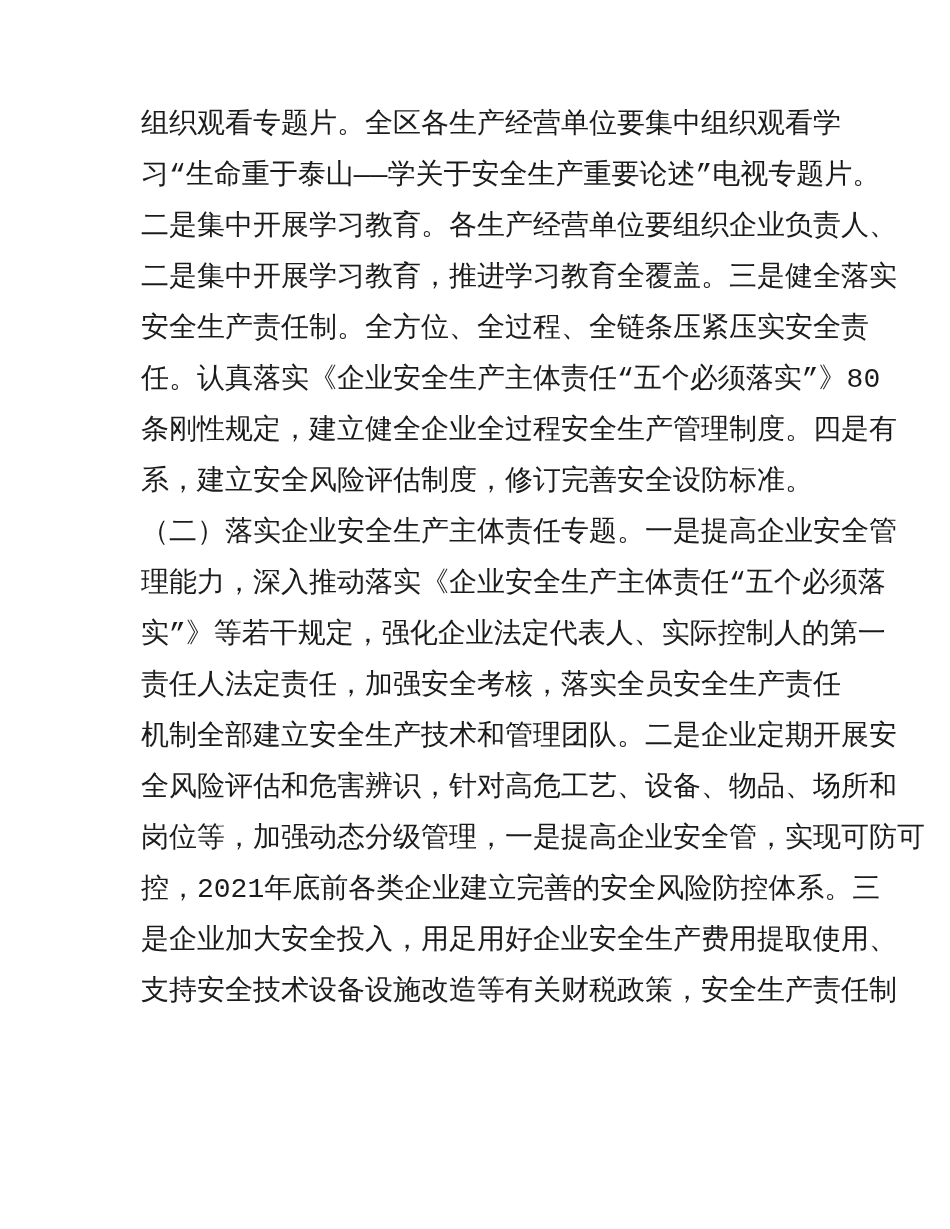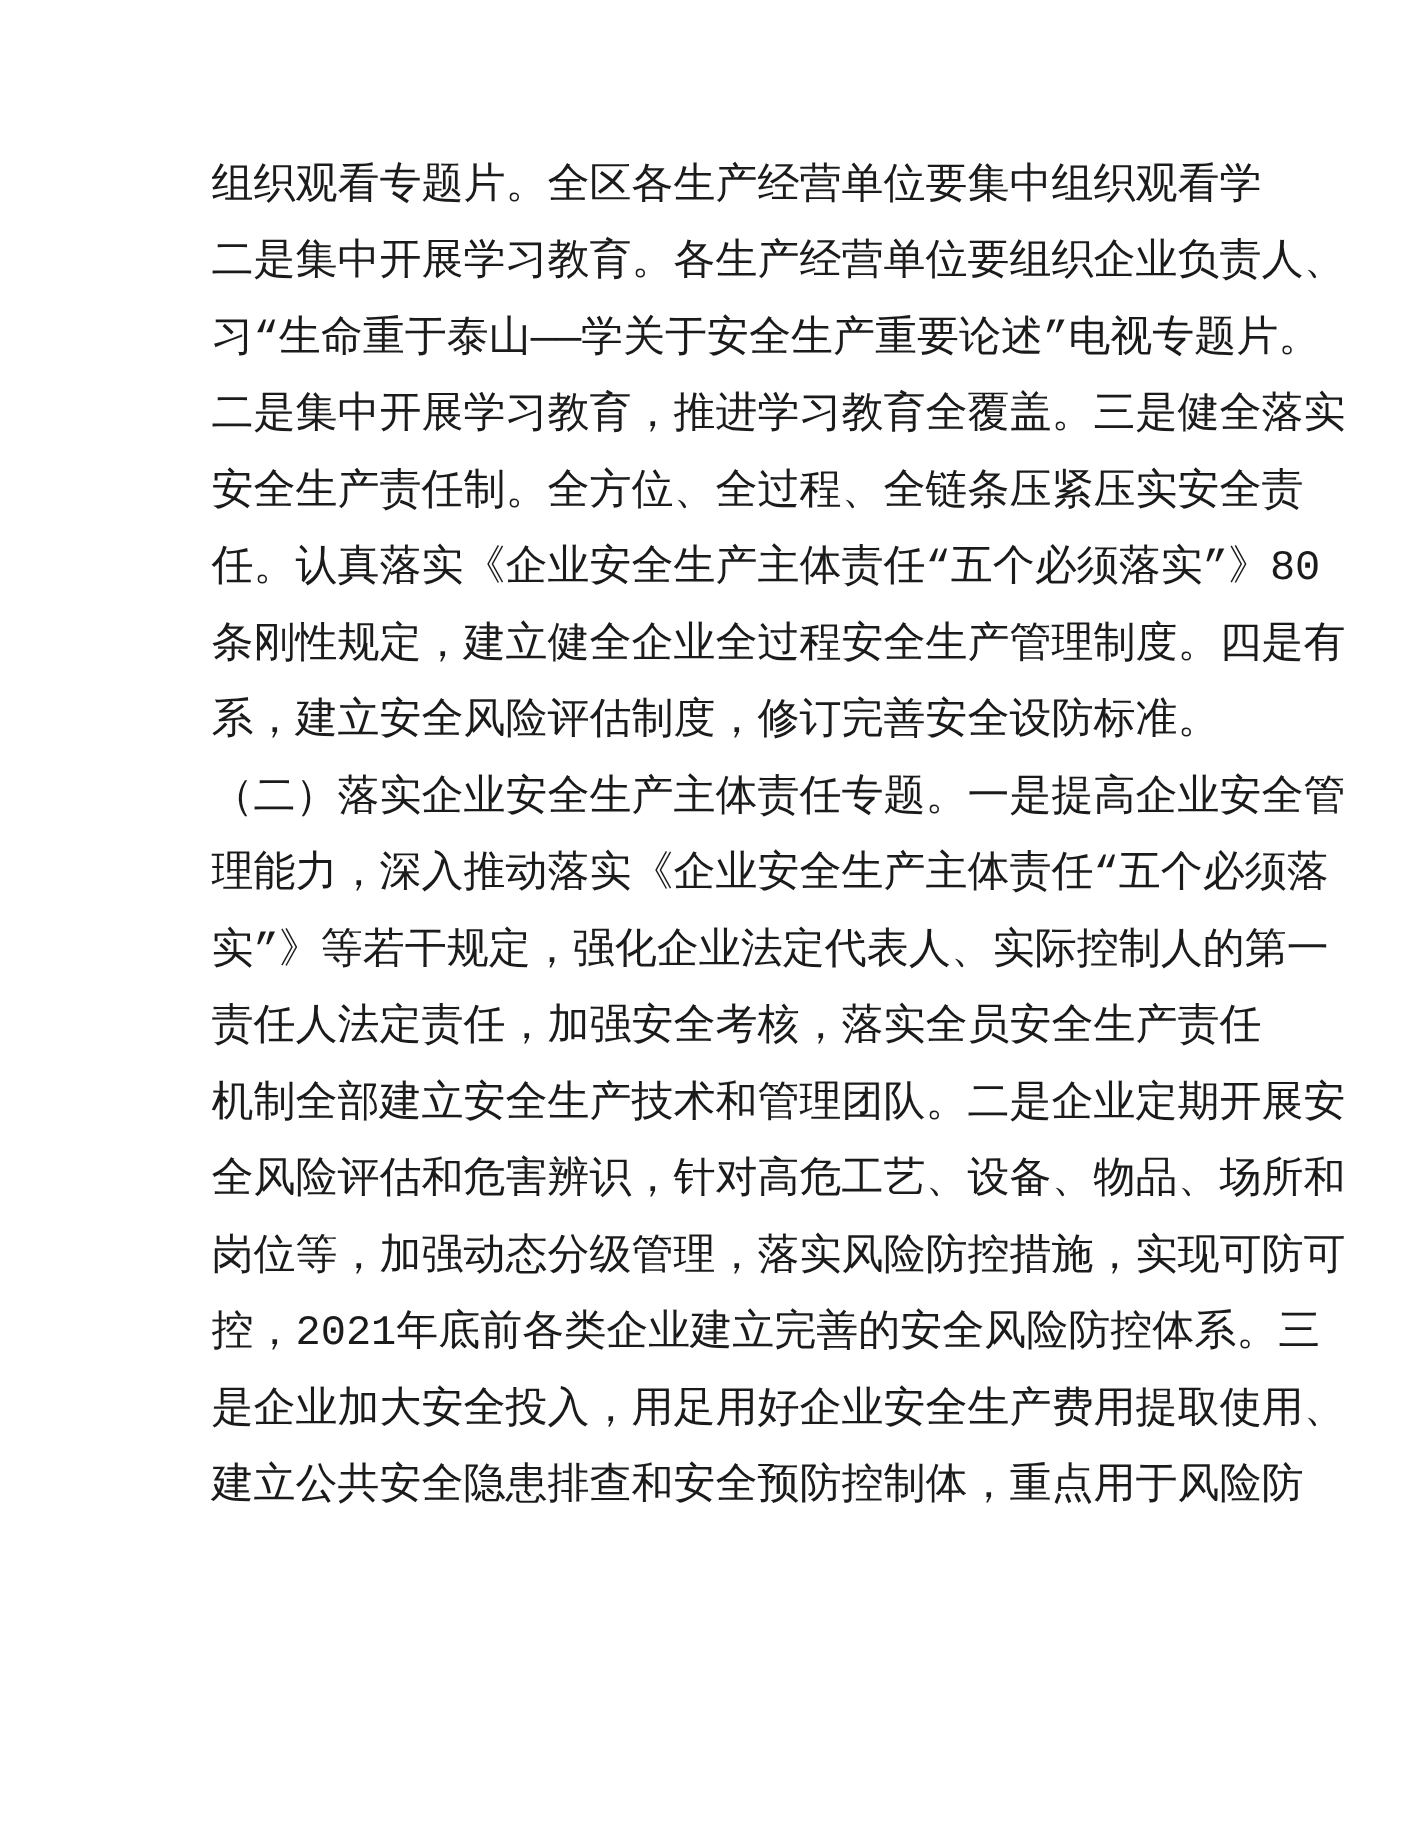--- a/index.html
+++ b/index.html
@@ -37,31 +37,31 @@
     text-align: center;
     text-align-last: left;
   }
 </style>
 </head>
 <body>
 
 <div class="page">
   <div class="text-block">
     <div class="line">组织观看专题片。全区各生产经营单位要集中组织观看学</div>
+    <div class="line">习“生命重于泰山——学关于安全生产重要论述”电视专题片。</div>
     <div class="line">二是集中开展学习教育。各生产经营单位要组织企业负责人、</div>
-    <div class="line">习“生命重于泰山——学关于安全生产重要论述”电视专题片。</div>
     <div class="line">二是集中开展学习教育，推进学习教育全覆盖。三是健全落实</div>
     <div class="line">安全生产责任制。全方位、全过程、全链条压紧压实安全责</div>
     <div class="line">任。认真落实《企业安全生产主体责任“五个必须落实”》80</div>
     <div class="line">条刚性规定，建立健全企业全过程安全生产管理制度。四是有</div>
     <div class="line para-end">系，建立安全风险评估制度，修订完善安全设防标准。</div>
     <div class="line">（二）落实企业安全生产主体责任专题。一是提高企业安全管</div>
     <div class="line">理能力，深入推动落实《企业安全生产主体责任“五个必须落</div>
     <div class="line">实”》等若干规定，强化企业法定代表人、实际控制人的第一</div>
     <div class="line">责任人法定责任，加强安全考核，落实全员安全生产责任</div>
     <div class="line">机制全部建立安全生产技术和管理团队。二是企业定期开展安</div>
     <div class="line">全风险评估和危害辨识，针对高危工艺、设备、物品、场所和</div>
-    <div class="line">岗位等，加强动态分级管理，落实风险防控措施，实现可防可</div>
+    <div class="line">岗位等，加强动态分级管理，一是提高企业安全管，实现可防可</div>
     <div class="line">控，2021年底前各类企业建立完善的安全风险防控体系。三</div>
     <div class="line">是企业加大安全投入，用足用好企业安全生产费用提取使用、</div>
-    <div class="line">建立公共安全隐患排查和安全预防控制体，重点用于风险防</div>
+    <div class="line">支持安全技术设备设施改造等有关财税政策，安全生产责任制</div>
   </div>
 </div>
 
 </body></html>

